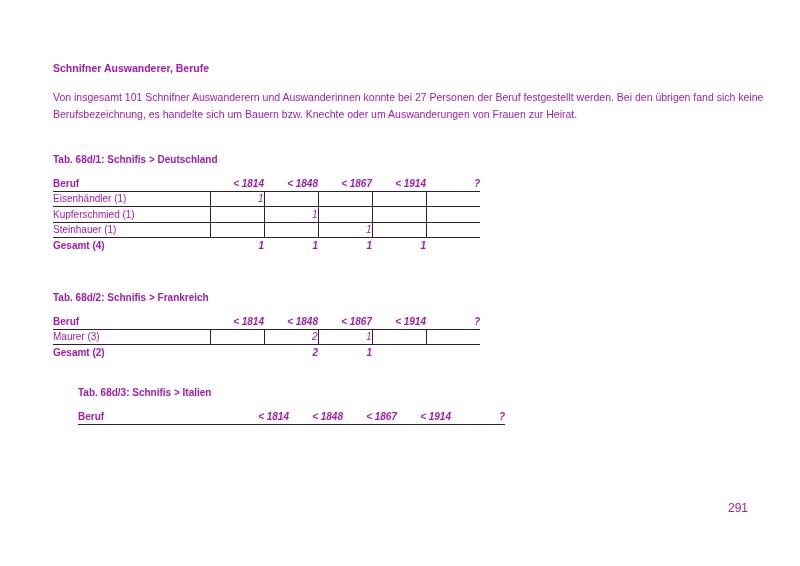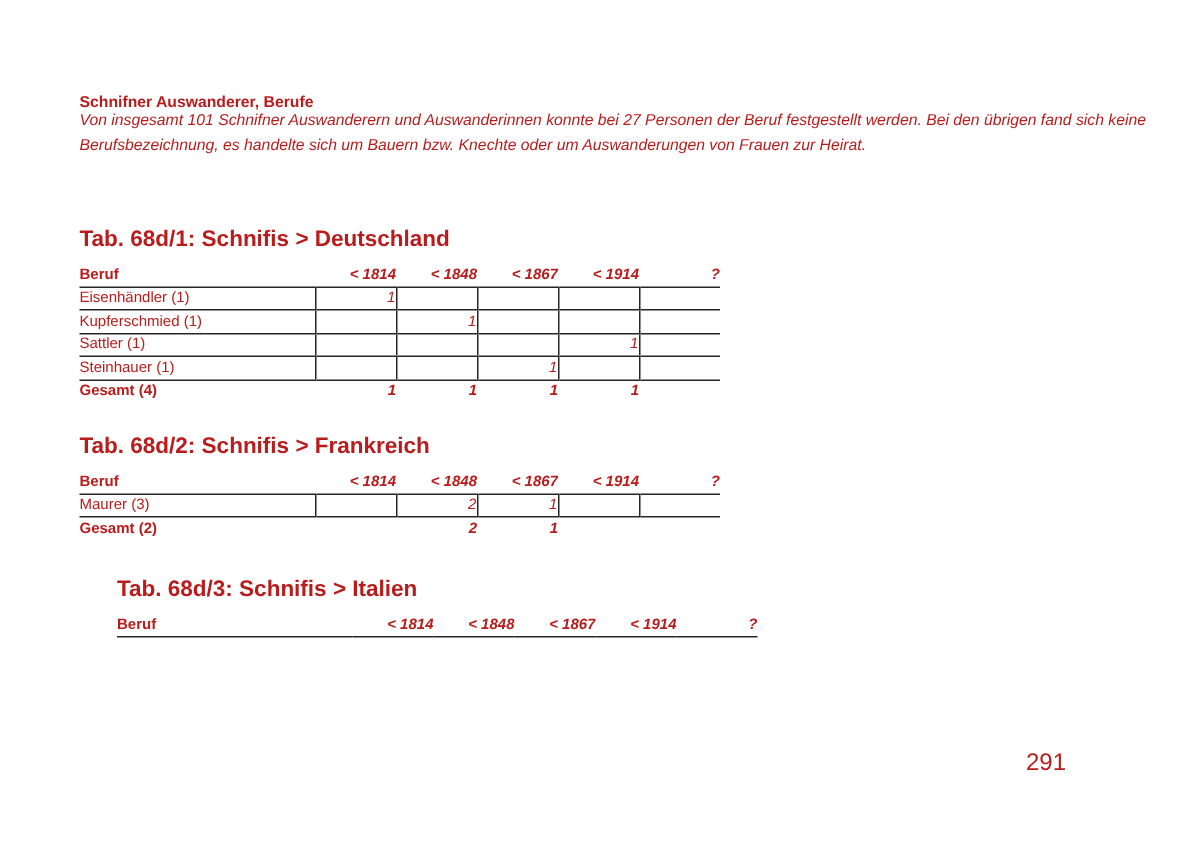--- a/index.html
+++ b/index.html
@@ -2,46 +2,45 @@
 <html><head>
 <meta charset="utf-8">
 <style>
   html, body { margin: 0; padding: 0; background: #ffffff; }
   .page {
     position: relative;
     width: 800px;
     height: 566px;
     background: #ffffff;
     font-family: "Liberation Sans", sans-serif;
-    color: #b91c1c;
+    color: #a21caf;
     overflow: hidden;
   }
   .heading {
     position: absolute;
     left: 53px;
     top: 62px;
     font-size: 10.5px;
     font-weight: bold;
     line-height: 13px;
   }
   .intro {
     position: absolute;
     left: 53px;
-    top: 72px;
+    top: 89px;
     width: 712px;
     font-size: 10.5px;
     line-height: 17px;
-    font-style: italic;
   }
   .sect { position: absolute; left: 53px; }
   .s1 { top: 153px; }
   .s2 { top: 291px; }
   .s3 { top: 386px; margin-left: 25px; }
   .caption {
-    font-size: 15px;
+    font-size: 10px;
     font-weight: bold;
     line-height: 13px;
   }
   table.beruf-table {
     border-collapse: collapse;
     table-layout: fixed;
     margin-top: 10px;
     font-size: 10px;
   }
   col.c-beruf { width: 157px; }
@@ -64,23 +63,23 @@
   }
   .beruf-table tbody tr.data td.cell-num {
     border-left: 1.5px solid #262626;
   }
   .beruf-table tbody tr.total td {
     border: none;
     font-weight: bold;
   }
   .pageno {
     position: absolute;
-    left: 684px;
+    left: 728px;
     top: 502px;
-    font-size: 16px;
+    font-size: 12px;
     line-height: 13px;
   }
 </style>
 </head>
 <body>
 
 <div class="page">
 
   <div class="heading">Schnifner Auswanderer, Berufe</div>
 
@@ -118,28 +117,20 @@
         </tr>
         <tr class="data">
           <td class="cell-beruf">Kupferschmied (1)</td>
           <td class="cell-num"></td>
           <td class="cell-num">1</td>
           <td class="cell-num"></td>
           <td class="cell-num"></td>
           <td class="cell-num"></td>
         </tr>
         <tr class="data">
-          <td class="cell-beruf">Sattler (1)</td>
-          <td class="cell-num"></td>
-          <td class="cell-num"></td>
-          <td class="cell-num"></td>
-          <td class="cell-num">1</td>
-          <td class="cell-num"></td>
-        </tr>
-        <tr class="data">
           <td class="cell-beruf">Steinhauer (1)</td>
           <td class="cell-num"></td>
           <td class="cell-num"></td>
           <td class="cell-num">1</td>
           <td class="cell-num"></td>
           <td class="cell-num"></td>
         </tr>
         <tr class="total">
           <td class="cell-beruf">Gesamt (4)</td>
           <td class="cell-num">1</td>

